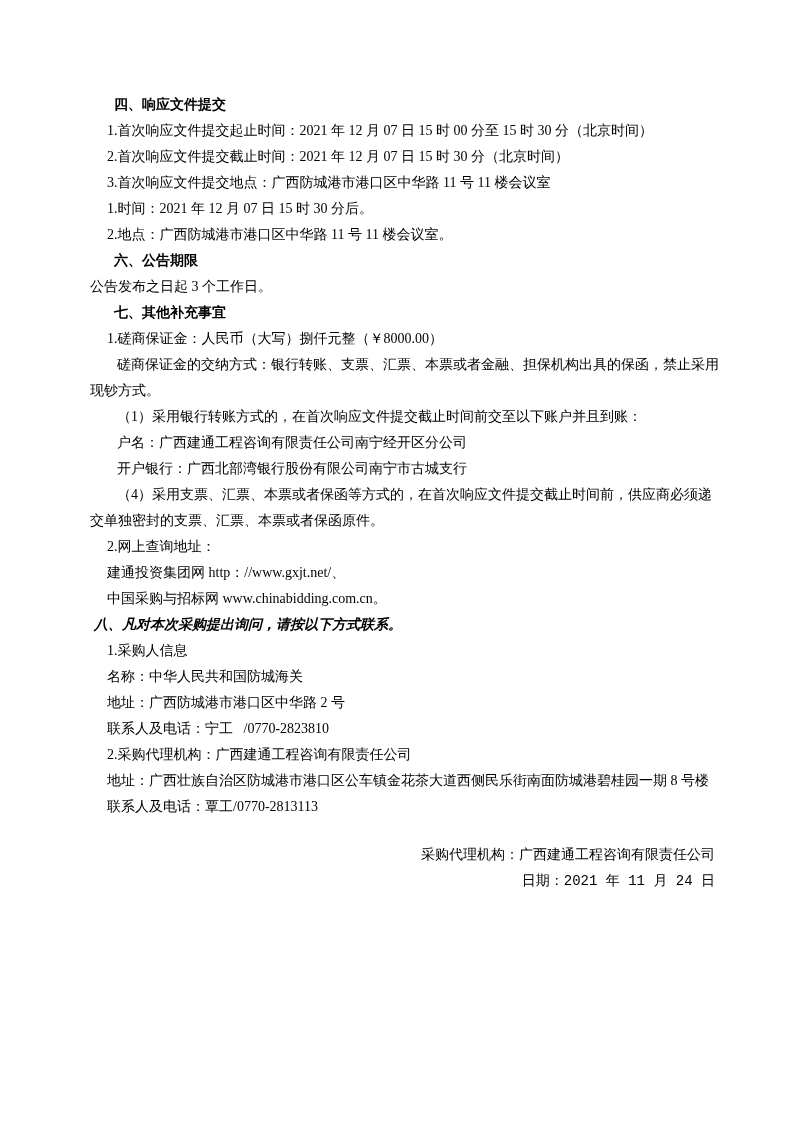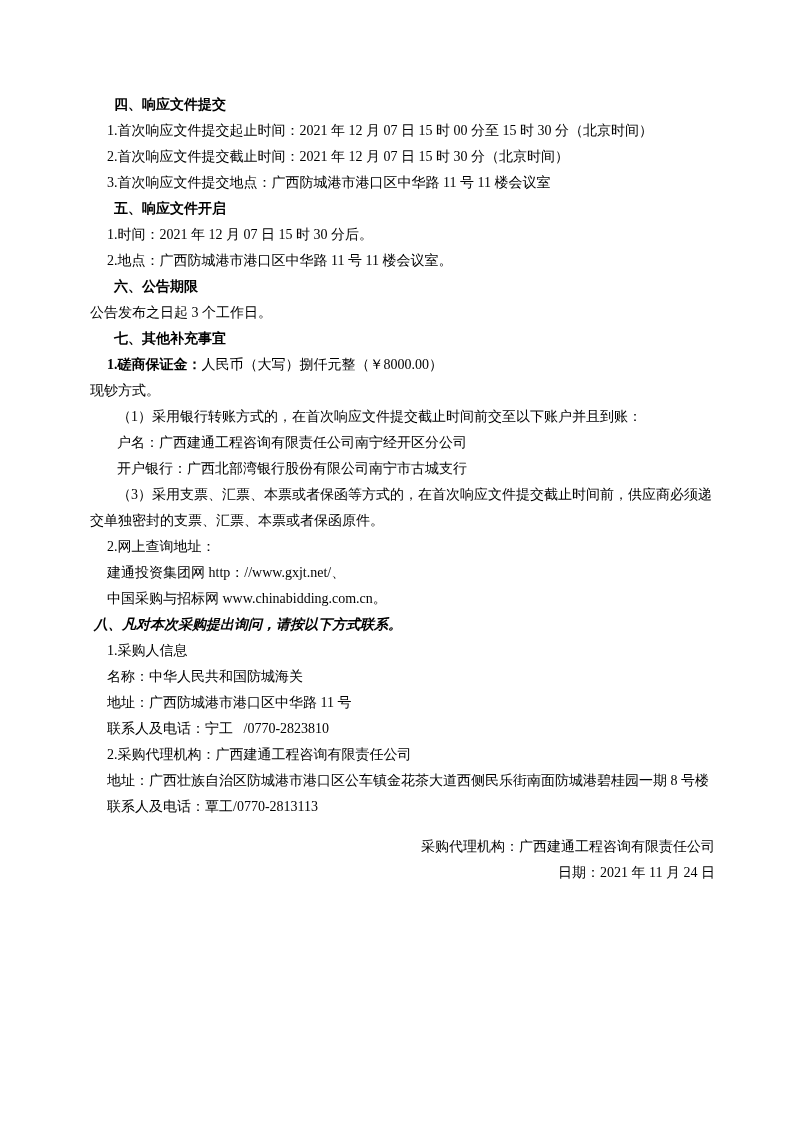--- a/index.html
+++ b/index.html
@@ -40,59 +40,60 @@
   .doc-line.item {
     text-indent: 17px;
   }
   .doc-line.para {
     text-indent: 27px;
   }
   .doc-line.flush {
     text-indent: 0;
   }
   .doc-line .bold {
-    font-weight: bold;
+    font-weight: normal;
   }
   .signature {
-    margin-top: 14px;
+    margin-top: 22px;
     text-align: right;
+    font-family: Liberation Mono, monospace;
   }
   .signature .doc-line {
     text-indent: 0;
   }
 </style>
 </head>
 <body>
 
 <div class="page">
   <div id="doc-body">
       <p class="doc-line heading">四、响应文件提交</p>
       <p class="doc-line item">1.首次响应文件提交起止时间：2021 年 12 月 07 日 15 时 00 分至 15 时 30 分（北京时间）</p>
       <p class="doc-line item">2.首次响应文件提交截止时间：2021 年 12 月 07 日 15 时 30 分（北京时间）</p>
       <p class="doc-line item">3.首次响应文件提交地点：广西防城港市港口区中华路 11 号 11 楼会议室</p>
-      <p class="doc-line heading">五、响应文件开启</p>
       <p class="doc-line item">1.时间：2021 年 12 月 07 日 15 时 30 分后。</p>
       <p class="doc-line item">2.地点：广西防城港市港口区中华路 11 号 11 楼会议室。</p>
       <p class="doc-line heading">六、公告期限</p>
       <p class="doc-line flush">公告发布之日起 3 个工作日。</p>
       <p class="doc-line heading">七、其他补充事宜</p>
       <p class="doc-line item"><span class="bold">1.磋商保证金：</span><span>人民币（大写）捌仟元整（￥8000.00）</span></p>
+      <p class="doc-line para">磋商保证金的交纳方式：银行转账、支票、汇票、本票或者金融、担保机构出具的保函，禁止采用</p>
       <p class="doc-line flush">现钞方式。</p>
       <p class="doc-line para">（1）采用银行转账方式的，在首次响应文件提交截止时间前交至以下账户并且到账：</p>
       <p class="doc-line para">户名：广西建通工程咨询有限责任公司南宁经开区分公司</p>
       <p class="doc-line para">开户银行：广西北部湾银行股份有限公司南宁市古城支行</p>
-      <p class="doc-line para">（3）采用支票、汇票、本票或者保函等方式的，在首次响应文件提交截止时间前，供应商必须递</p>
+      <p class="doc-line para">（4）采用支票、汇票、本票或者保函等方式的，在首次响应文件提交截止时间前，供应商必须递</p>
       <p class="doc-line flush">交单独密封的支票、汇票、本票或者保函原件。</p>
       <p class="doc-line item">2.网上查询地址：</p>
       <p class="doc-line item">建通投资集团网 http：//www.gxjt.net/、</p>
       <p class="doc-line item">中国采购与招标网 www.chinabidding.com.cn。</p>
       <p class="doc-line heading-flush">八、凡对本次采购提出询问，请按以下方式联系。</p>
       <p class="doc-line item">1.采购人信息</p>
       <p class="doc-line item">名称：中华人民共和国防城海关</p>
-      <p class="doc-line item">地址：广西防城港市港口区中华路 11 号</p>
+      <p class="doc-line item">地址：广西防城港市港口区中华路 2 号</p>
       <p class="doc-line item">联系人及电话：宁工   /0770-2823810</p>
       <p class="doc-line item">2.采购代理机构：广西建通工程咨询有限责任公司</p>
       <p class="doc-line item">地址：广西壮族自治区防城港市港口区公车镇金花茶大道西侧民乐街南面防城港碧桂园一期 8 号楼</p>
       <p class="doc-line item">联系人及电话：覃工/0770-2813113</p>
     </div>
   <div class="signature">
     <p class="doc-line sig-line">采购代理机构：广西建通工程咨询有限责任公司</p>
     <p class="doc-line sig-line">日期：2021 年 11 月 24 日</p>
   </div>
 </div>

